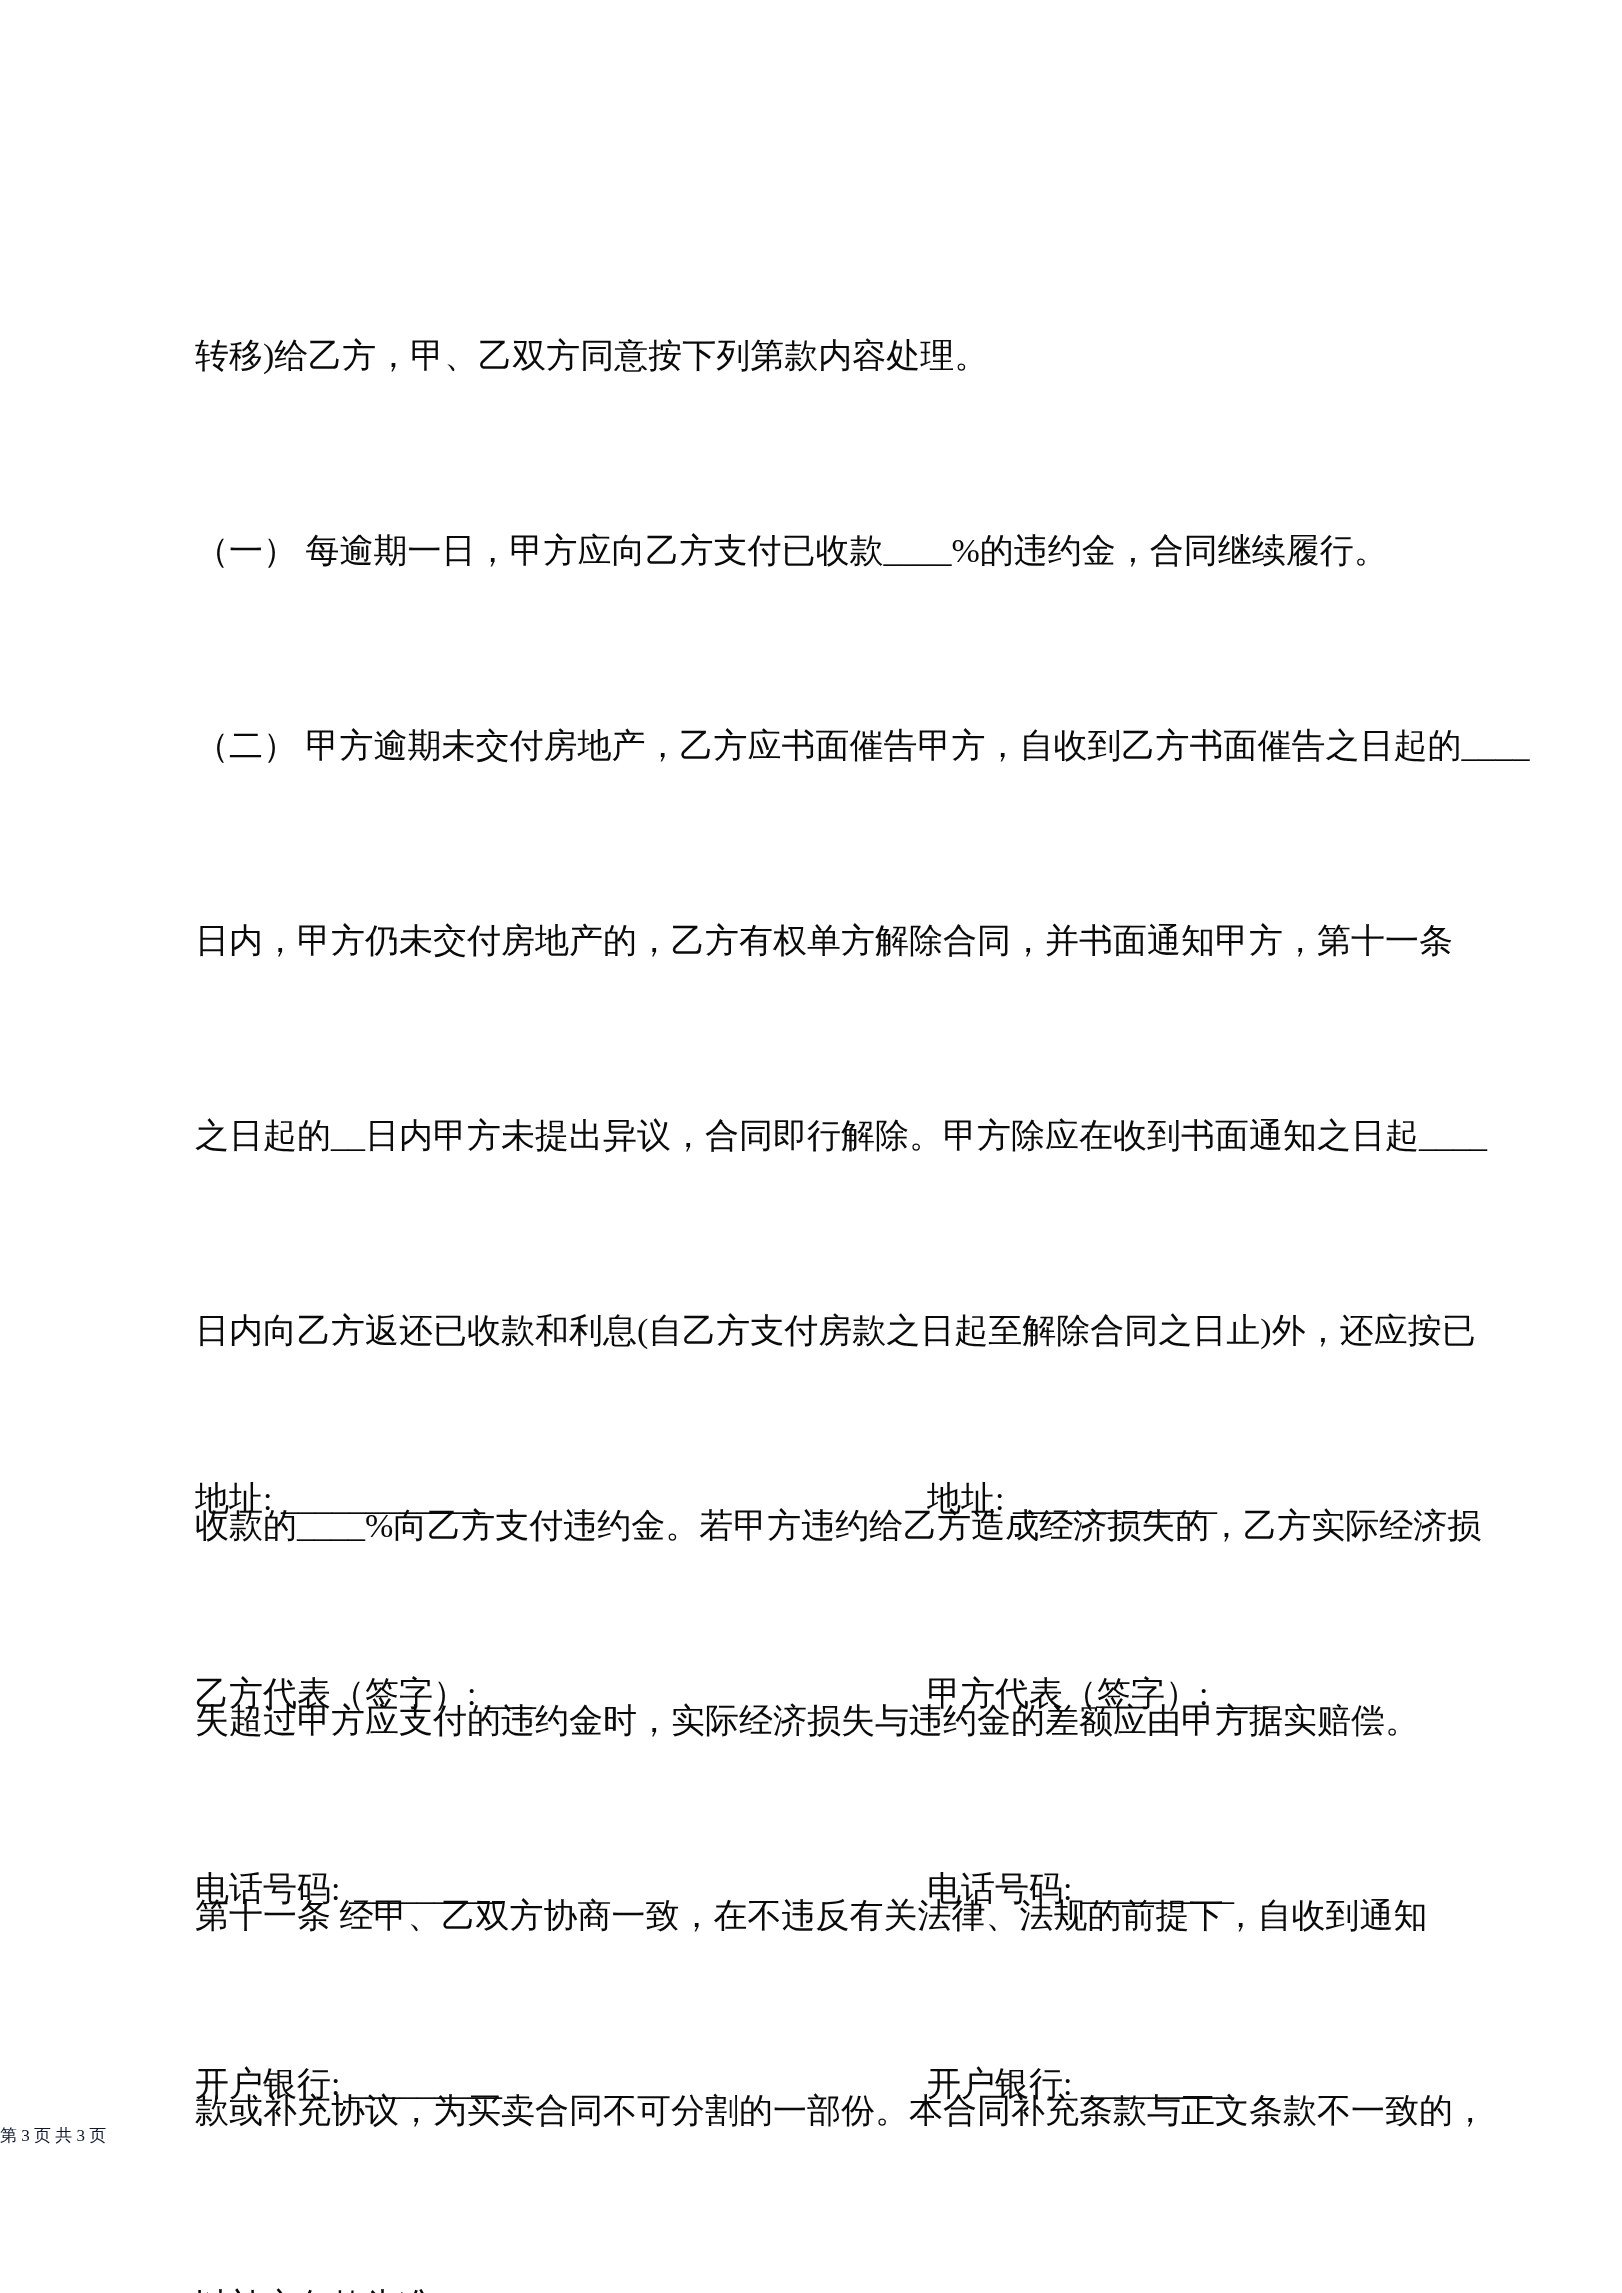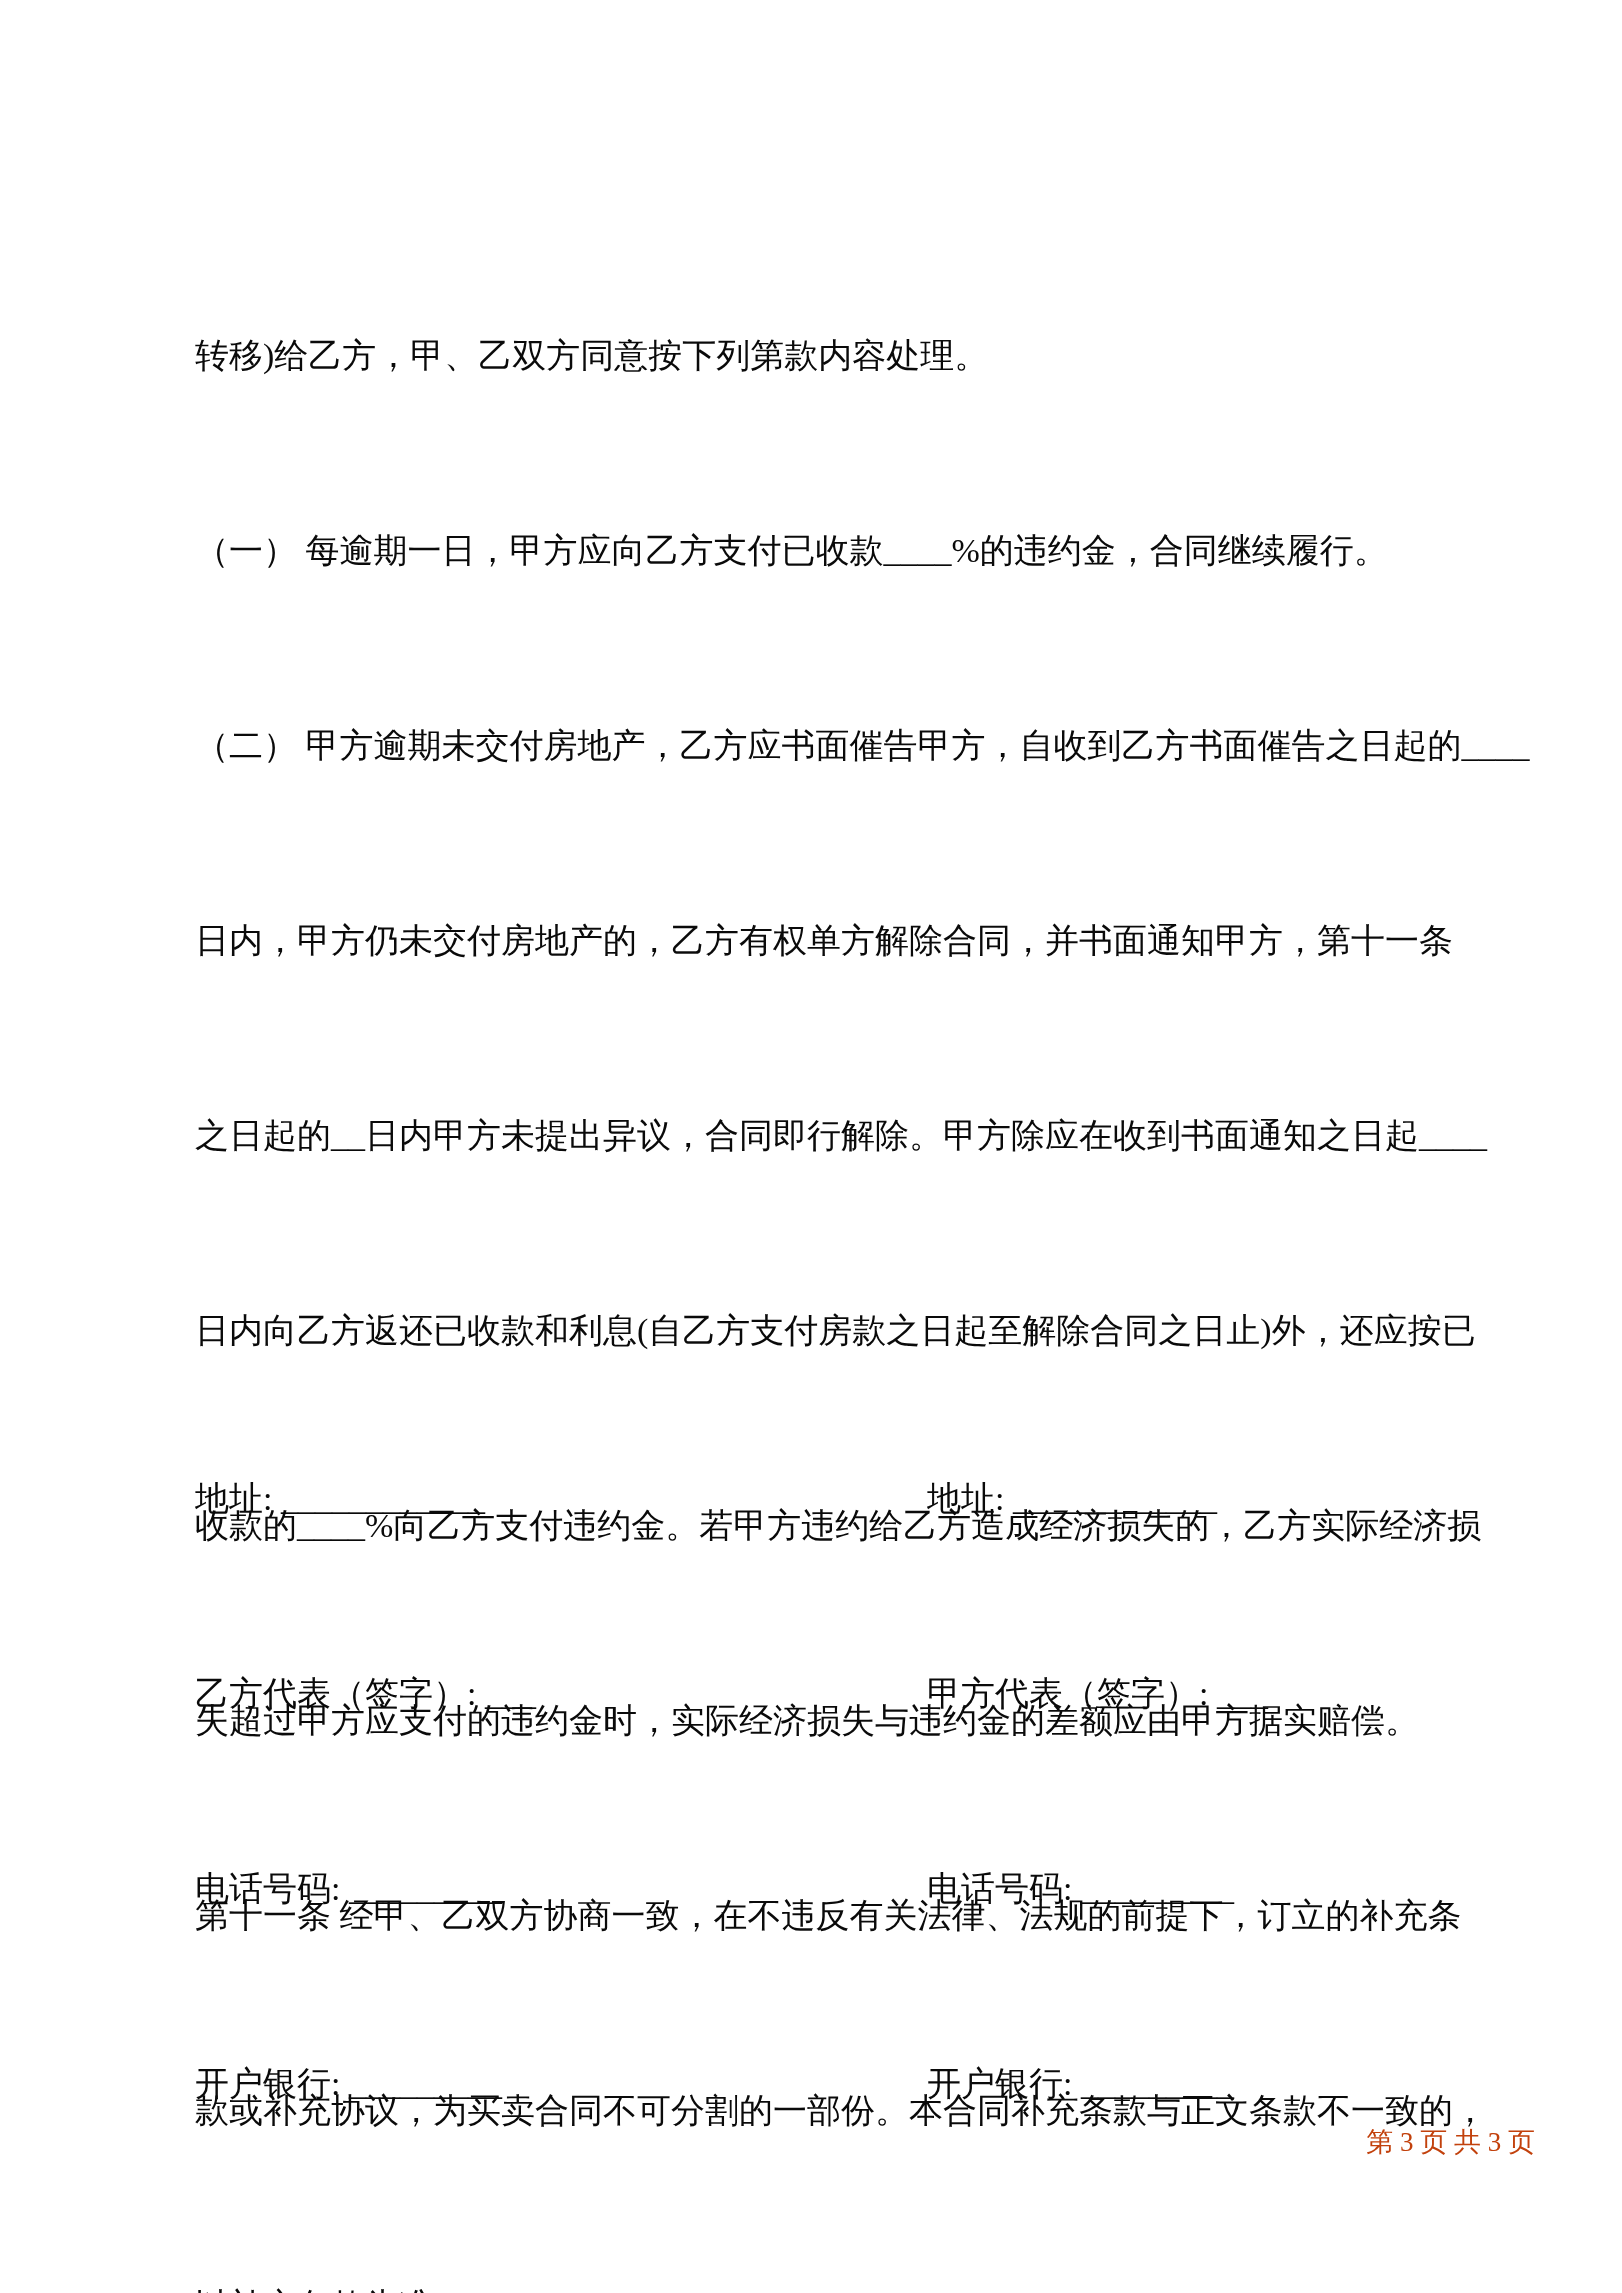--- a/index.html
+++ b/index.html
@@ -43,41 +43,41 @@
     grid-template-columns: 732px auto;
   }
   .sig-cell {
     height: 65px;
   }
   .footer {
     position: absolute;
     left: 0;
     top: 2124px;
     width: 100%;
-    text-align: right;
-    font-size: 27px;
-    color: #c2410c;
+    text-align: left;
+    font-size: 17px;
+    color: #0f172a;
     white-space: pre;
   }
 </style>
 </head>
 <body>
 
 <div class="page">
 
   <div class="body-text">
     <div class="line">转移)给乙方，甲、乙双方同意按下列第款内容处理。</div>
     <div class="line">（一） 每逾期一日，甲方应向乙方支付已收款____%的违约金，合同继续履行。</div>
     <div class="line">（二） 甲方逾期未交付房地产，乙方应书面催告甲方，自收到乙方书面催告之日起的____</div>
     <div class="line">日内，甲方仍未交付房地产的，乙方有权单方解除合同，并书面通知甲方，第十一条</div>
     <div class="line">之日起的__日内甲方未提出异议，合同即行解除。甲方除应在收到书面通知之日起____</div>
     <div class="line">日内向乙方返还已收款和利息(自乙方支付房款之日起至解除合同之日止)外，还应按已</div>
     <div class="line">收款的____%向乙方支付违约金。若甲方违约给乙方造成经济损失的，乙方实际经济损</div>
     <div class="line">失超过甲方应支付的违约金时，实际经济损失与违约金的差额应由甲方据实赔偿。</div>
-    <div class="line">第十一条 经甲、乙双方协商一致，在不违反有关法律、法规的前提下，订立的补充条</div>
+    <div class="line">第十一条 经甲、乙双方协商一致，在不违反有关法律、法规的前提下，自收到通知</div>
     <div class="line">款或补充协议，为买卖合同不可分割的一部份。本合同补充条款与正文条款不一致的，</div>
     <div class="line">以补充条款为准。</div>
     
     
     
     
     
     
   </div>
 

